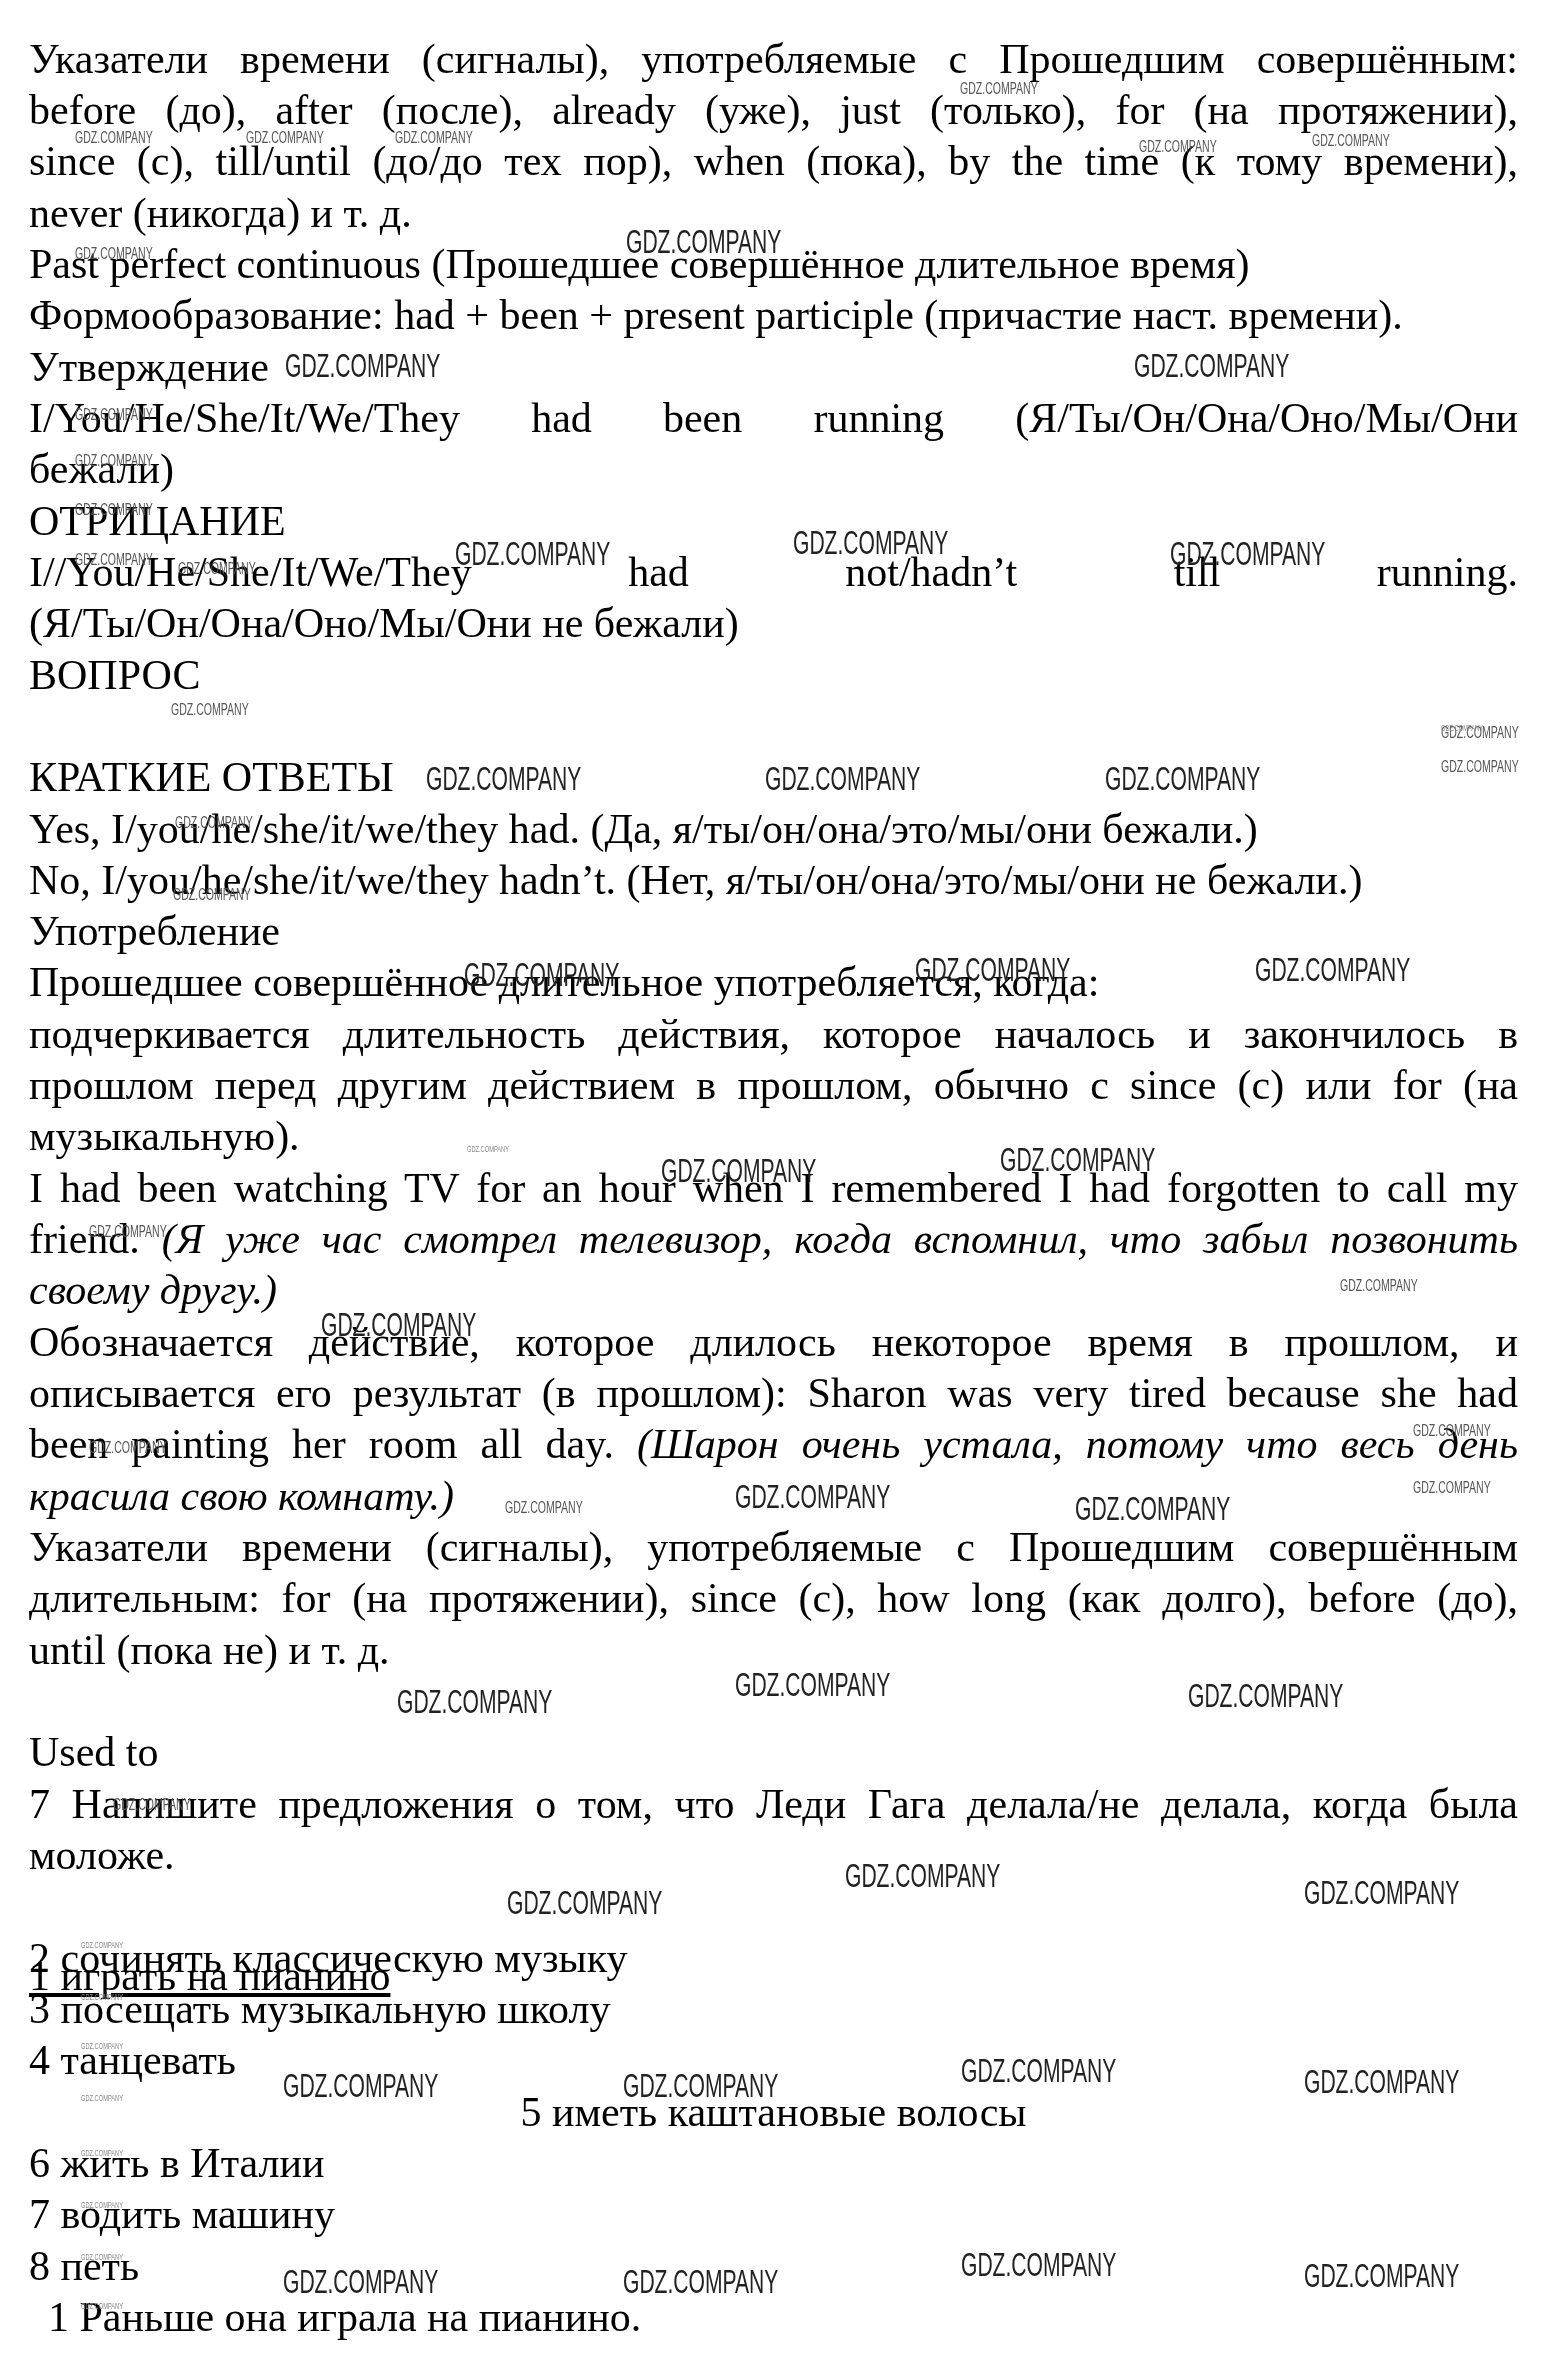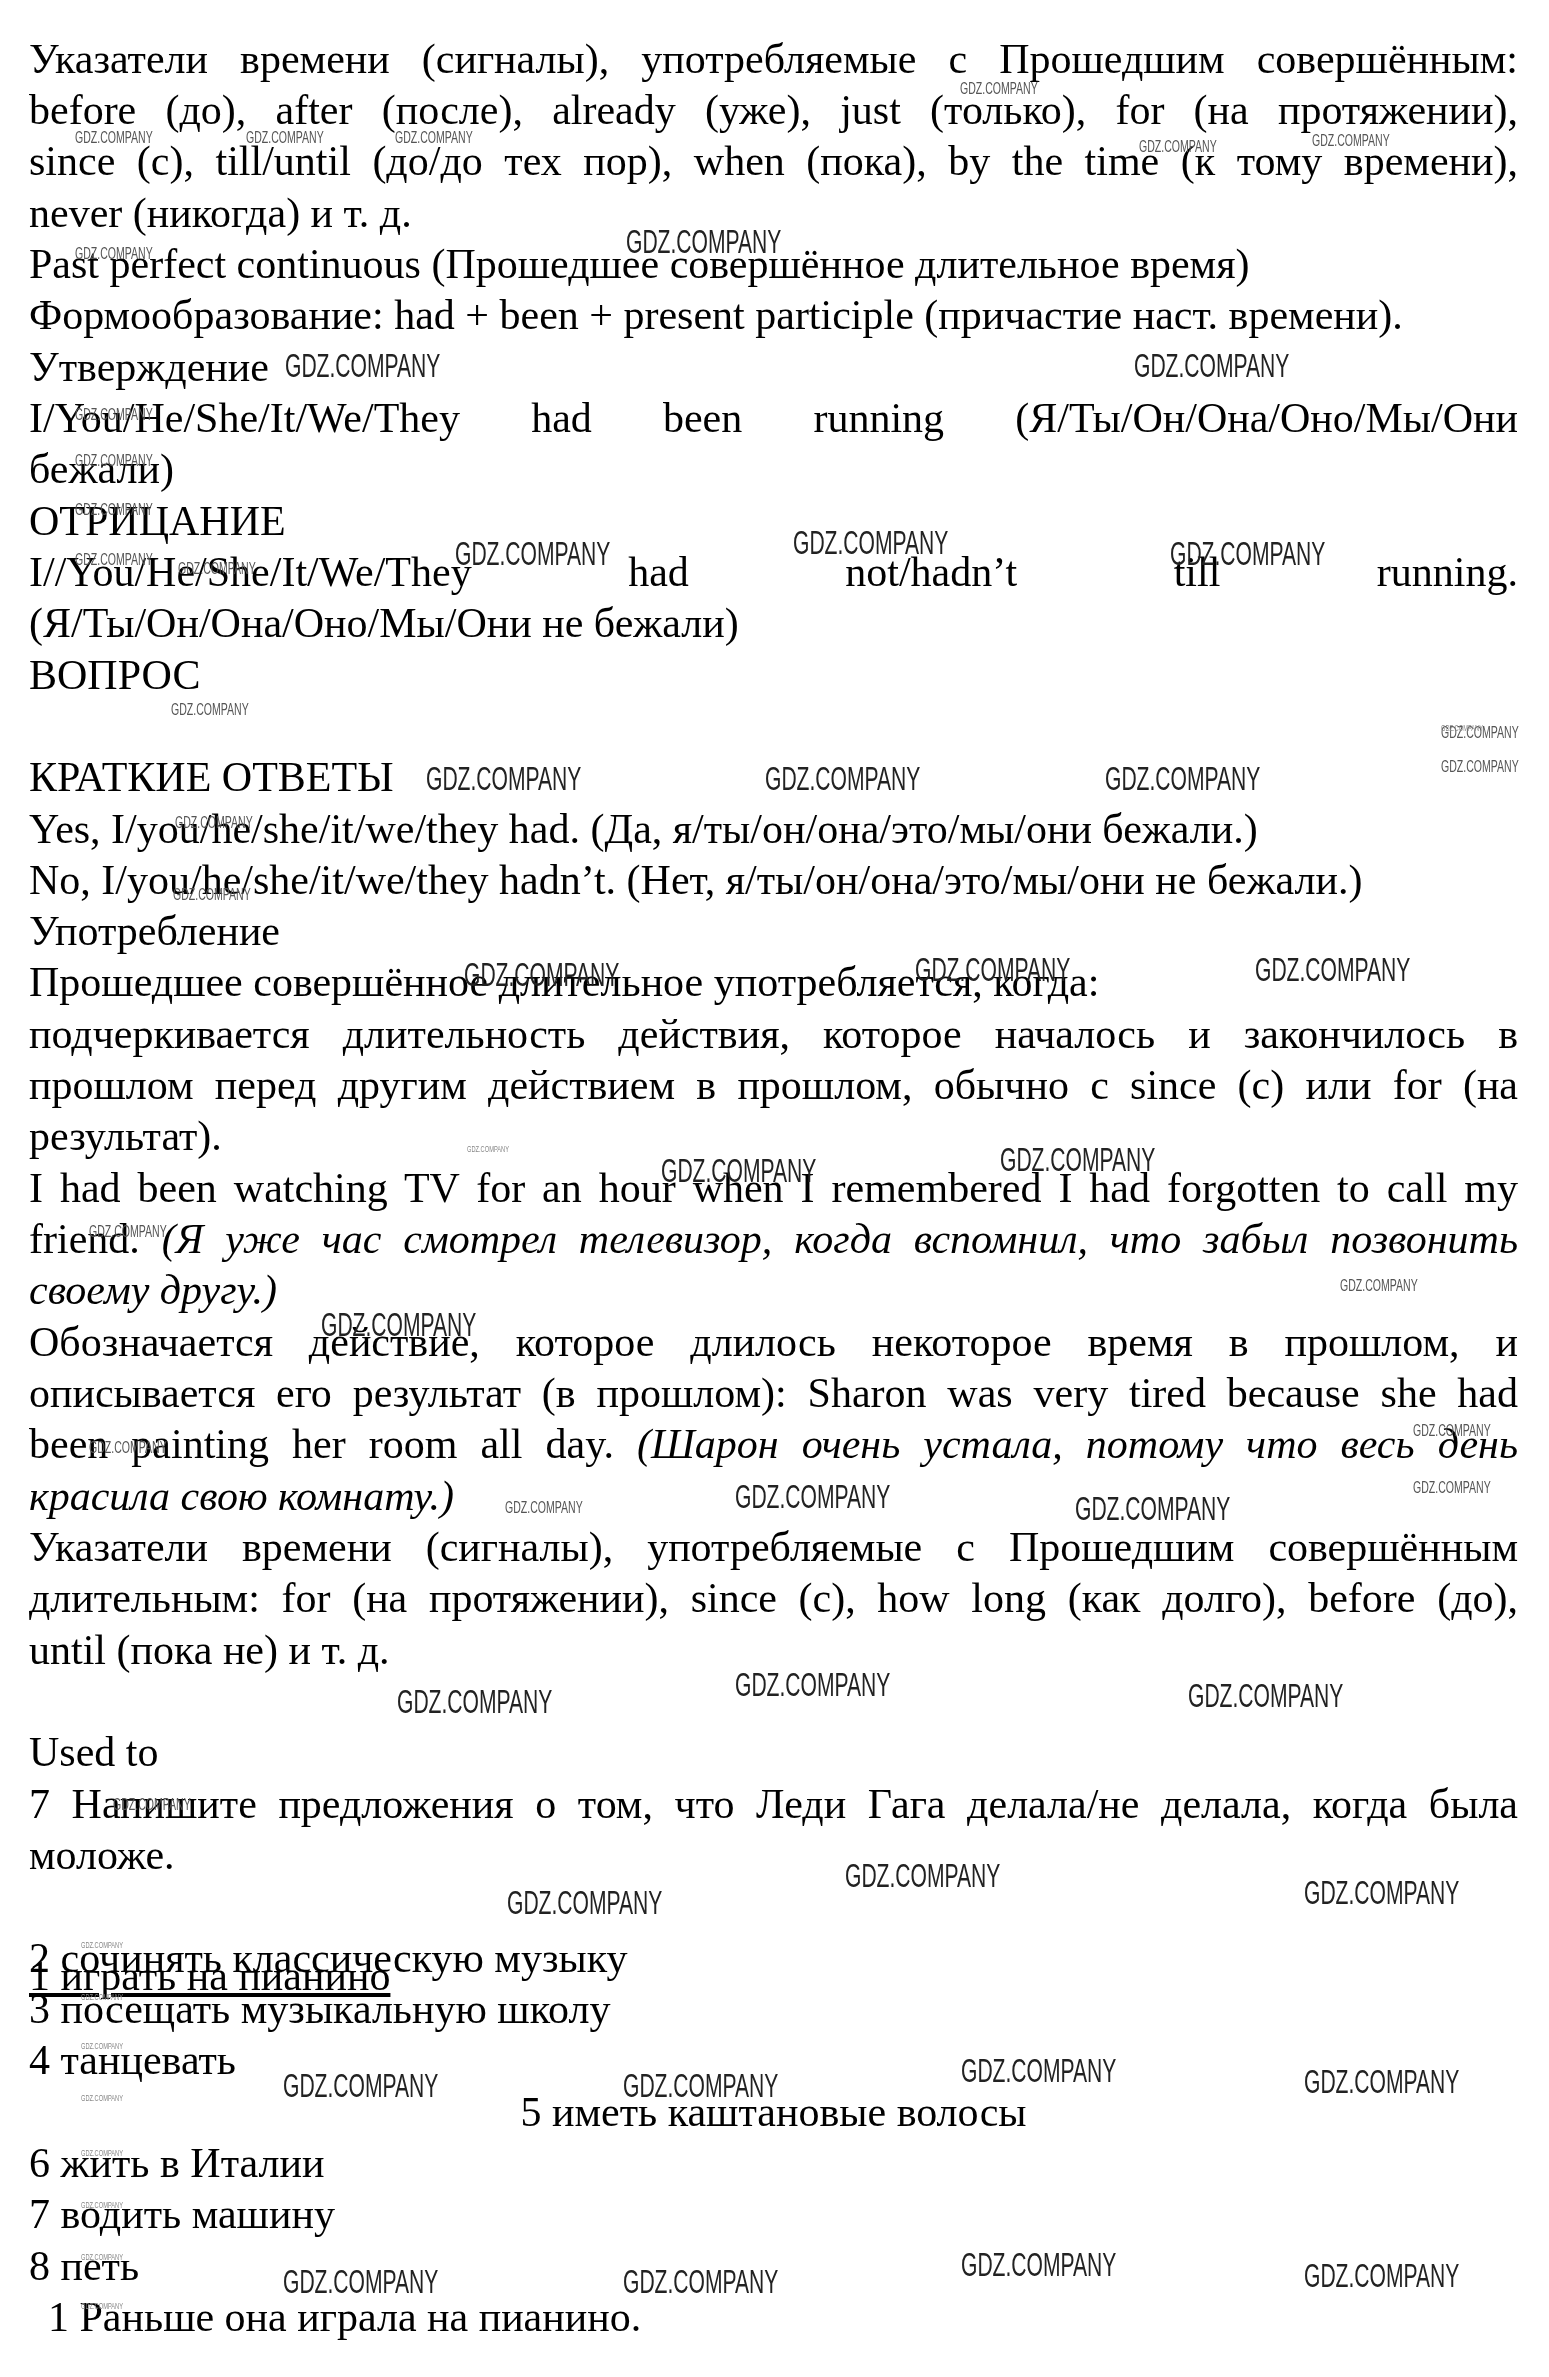--- a/index.html
+++ b/index.html
@@ -40,21 +40,21 @@
     <div class="line just" style="top: 547px;"><span>I//You/He/She/It/We/They had not/hadn’t till running.</span></div>
     <div class="line" style="top: 598px;"><span>(Я/Ты/Он/Она/Оно/Мы/Они не бежали)</span></div>
     <div class="line" style="top: 650px;"><span>ВОПРОС</span></div>
     <div class="line" style="top: 752px;"><span>КРАТКИЕ ОТВЕТЫ</span></div>
     <div class="line" style="top: 804px;"><span>Yes, I/you/he/she/it/we/they had. (Да, я/ты/он/она/это/мы/они бежали.)</span></div>
     <div class="line" style="top: 855px;"><span>No, I/you/he/she/it/we/they hadn’t. (Нет, я/ты/он/она/это/мы/они не бежали.)</span></div>
     <div class="line" style="top: 906px;"><span>Употребление</span></div>
     <div class="line" style="top: 957px;"><span>Прошедшее совершённое длительное употребляется, когда:</span></div>
     <div class="line just" style="top: 1009px;"><span>подчеркивается длительность действия, которое началось и закончилось в</span></div>
     <div class="line just" style="top: 1060px;"><span>прошлом перед другим действием в прошлом, обычно с since (с) или for (на</span></div>
-    <div class="line" style="top: 1111px;"><span>результат).</span></div>
+    <div class="line" style="top: 1111px;"><span>музыкальную).</span></div>
     <div class="line just" style="top: 1163px;"><span>I had been watching TV for an hour when I remembered I had forgotten to call my</span></div>
     <div class="line just" style="top: 1214px;"><span>friend.</span> <span class="it">(Я уже час смотрел телевизор, когда вспомнил, что забыл позвонить</span></div>
     <div class="line" style="top: 1265px;"><span class="it">своему другу.)</span></div>
     <div class="line just" style="top: 1317px;"><span>Обозначается действие, которое длилось некоторое время в прошлом, и</span></div>
     <div class="line just" style="top: 1368px;"><span>описывается его результат (в прошлом): Sharon was very tired because she had</span></div>
     <div class="line just" style="top: 1419px;"><span>been painting her room all day.</span> <span class="it">(Шарон очень устала, потому что весь день</span></div>
     <div class="line" style="top: 1471px;"><span class="it">красила свою комнату.)</span></div>
     <div class="line just" style="top: 1522px;"><span>Указатели времени (сигналы), употребляемые с Прошедшим совершённым</span></div>
     <div class="line just" style="top: 1573px;"><span>длительным: for (на протяжении), since (с), how long (как долго), before (до),</span></div>
     <div class="line" style="top: 1625px;"><span>until (пока не) и т. д.</span></div>

